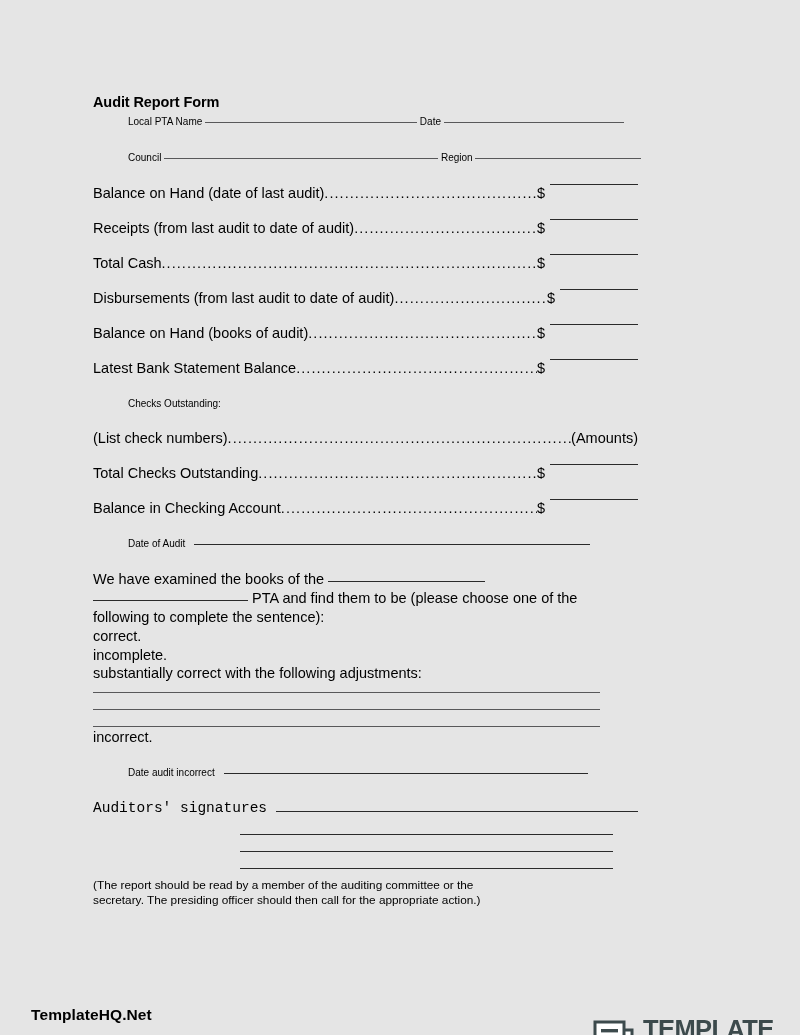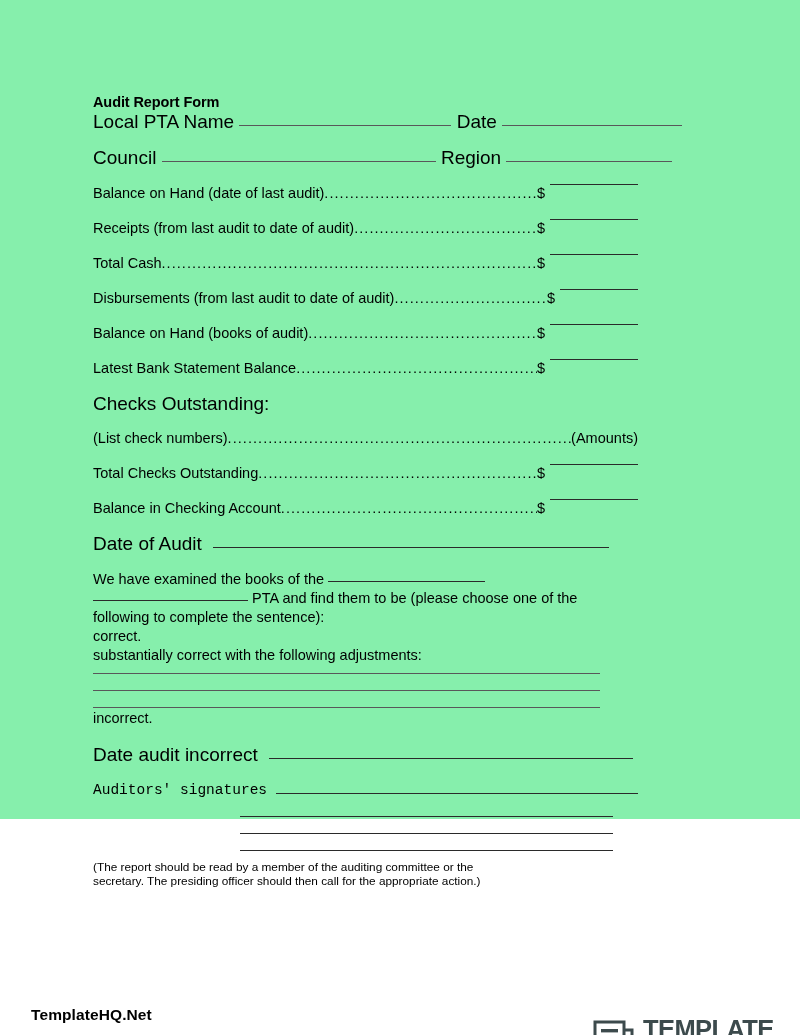--- a/index.html
+++ b/index.html
@@ -13,45 +13,46 @@
     position: relative;
     font-family: "Liberation Sans", sans-serif;
     color: #000000;
     overflow: hidden;
   }
 
   .page {
     position: absolute;
     left: 0; top: 0;
     width: 800px;
-    height: 819px;
-    background: #86efac;
+    height: 1035px;
+    background: #e5e5e5;
   }
 
   .form-body {
     position: absolute;
     left: 93px;
     top: 94px;
     width: 545px;
   }
 
   .form-title {
     font-size: 14.5px;
     font-weight: bold;
     letter-spacing: -0.1px;
     line-height: 17px;
     margin: 0 0 1px 0;
   }
 
   
   .row {
-    font-size: 19px;
+    font-size: 10px;
     line-height: 19px;
     white-space: nowrap;
     position: relative;
+    margin-left: 35px;
   }
 
   .label { display: inline; }
 
   .rule {
     display: inline-block;
     vertical-align: 2px;
     border-bottom: 1.6px solid #58585a;
     height: 0;
   }
@@ -315,20 +316,21 @@
 
     <div class="gap-lg"></div>
 
     <div class="para">
       <span>We have examined the books of the </span><span class="inline-rule" style="width:157px"></span><br>
       <span class="inline-rule" style="width:155px"></span><span> PTA and find them to be (please choose one of the</span><br>
       <span>following to complete the sentence):</span>
     </div>
 
     <div class="opt-line">correct.</div>
+    <div class="opt-line">incomplete.</div>
     <div class="opt-line">substantially correct with the following adjustments:</div>
 
     <div class="adj-lines">
       <div class="adj-line first"></div>
       <div class="adj-line"></div>
       <div class="adj-line"></div>
     </div>
 
     <div class="opt-line" style="margin-top:1px">incorrect.</div>
 

